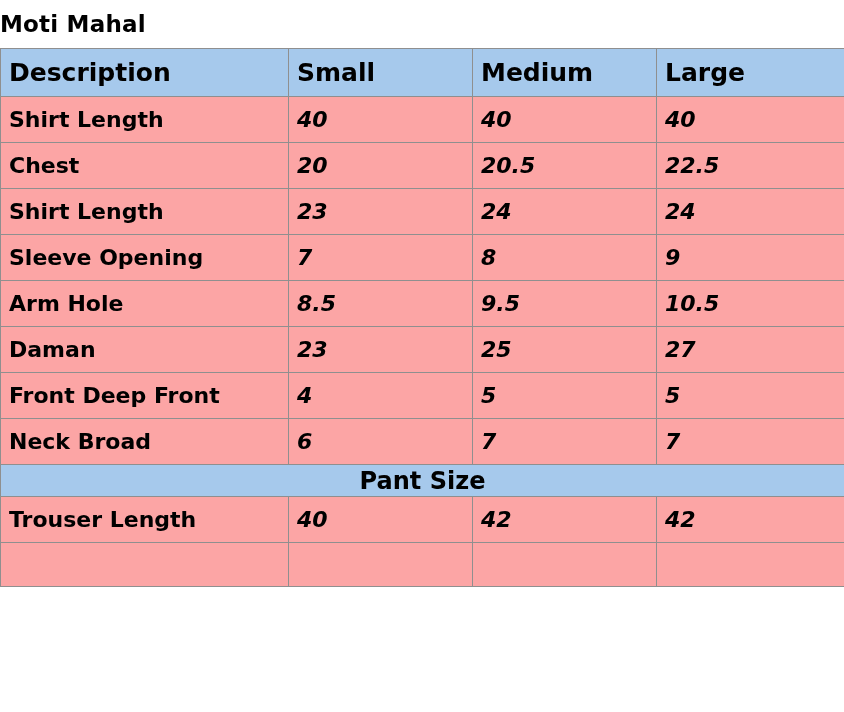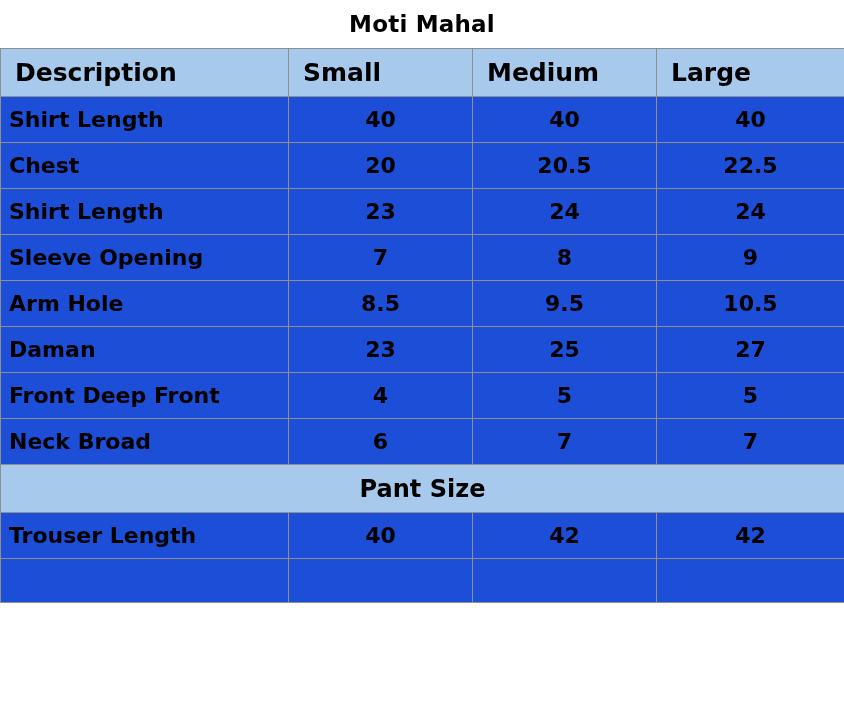--- a/index.html
+++ b/index.html
@@ -18,21 +18,21 @@
     width: 844px;
     height: 712px;
     box-sizing: border-box;
     display: flex;
     flex-direction: column;
   }
   .title-row {
     height: 48px;
     display: flex;
     align-items: center;
-    justify-content: center;
+    justify-content: flex-start;
     background: #ffffff;
   }
   .title-text {
     font-size: 23px;
     font-weight: bold;
     letter-spacing: 0.2px;
   }
   table.size-table {
     border-collapse: collapse;
     table-layout: fixed;
@@ -44,44 +44,45 @@
   table.size-table col.c-large { width: 188px; }
 
   table.size-table td, table.size-table th {
     border: 1px solid #8f8f8f;
     height: 46px;
     padding: 0 8px;
     font-size: 22px;
     font-weight: bold;
     box-sizing: border-box;
     vertical-align: middle;
-    background: #1d4ed8;
+    background: #fca5a5;
   }
   table.size-table tr.header-row th {
     background: #a6c9ec;
     text-align: left;
     font-size: 25px;
     height: 48px;
-    padding-left: 14px;
+    padding-left: 8px;
   }
   td.label-cell {
     text-align: left;
     font-size: 23px;
   }
   td.num-cell {
-    text-align: center;
+    text-align: left;
     padding-right: 14px;
     font-size: 22px;
+    font-style: italic;
   }
   tr.section-row td.section-cell {
     background: #a6c9ec;
     text-align: center;
     font-size: 24px;
     font-weight: bold;
-    height: 48px;
+    height: 32px;
   }
   tr.blank-row td {
     height: 44px;
   }
 </style>
 </head>
 <body>
 
 <div class="sheet">
 

